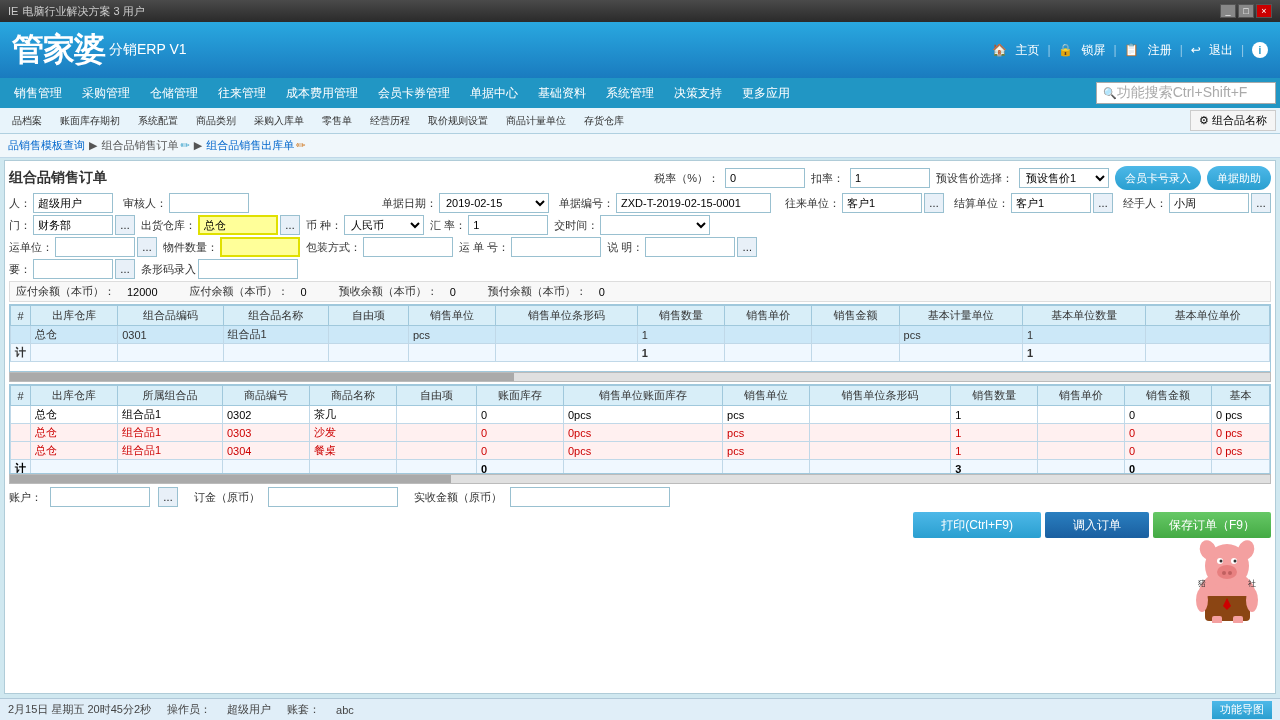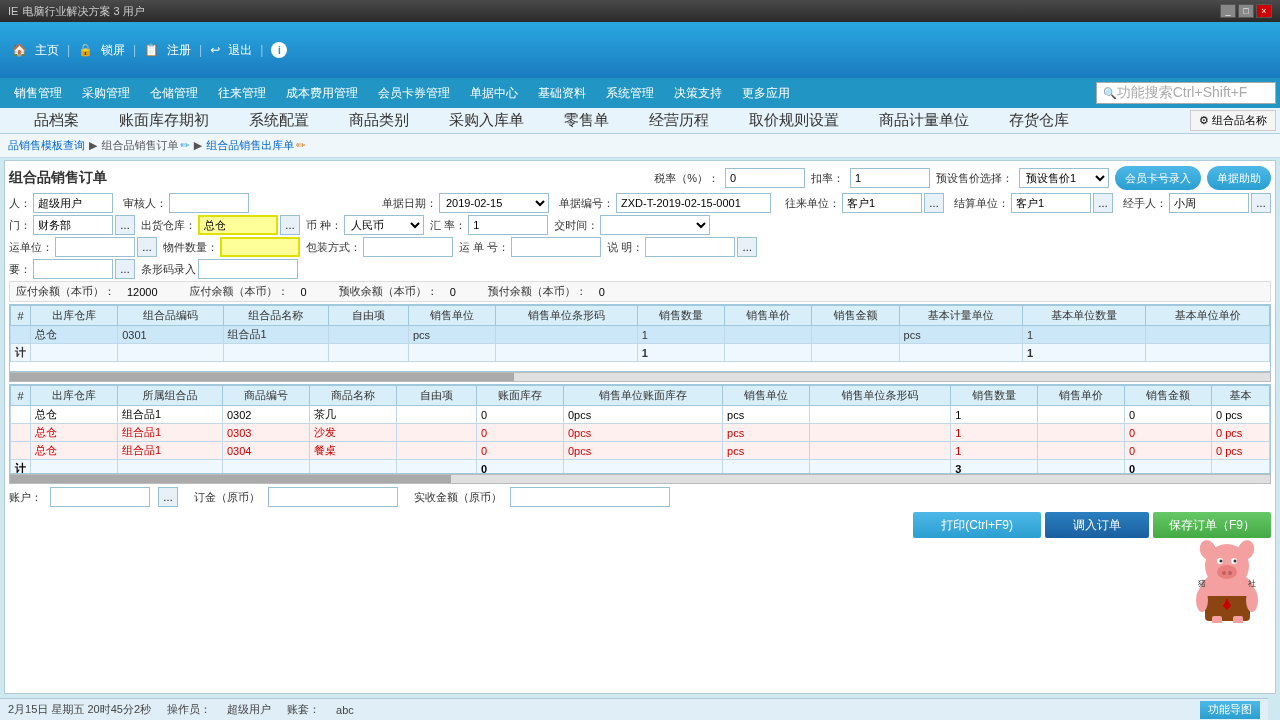--- a/index.html
+++ b/index.html
@@ -18,21 +18,21 @@
     #header-right { display: flex; align-items: center; gap: 8px; color: white; font-size: 12px; }
     #header-right span { cursor: pointer; }
     #header-right .sep { opacity: 0.5; }
     
     
     #main-nav { background: #2196c4; height: 30px; display: flex; align-items: center; padding: 0 4px; }
     #main-nav .nav-item { color: white; padding: 0 10px; height: 30px; display: flex; align-items: center; cursor: pointer; font-size: 12px; white-space: nowrap; }
     
     
     #sub-nav { background: #e8f4fb; height: 26px; display: flex; align-items: center; padding: 0 4px; border-bottom: 1px solid #b0d0e0; gap: 2px; }
-    #sub-nav .sub-item { color: #333; padding: 0 8px; height: 22px; display: flex; align-items: center; cursor: pointer; font-size: 15px; white-space: nowrap; margin-left: 22px; }
+    #sub-nav .sub-item { color: #333; padding: 0 8px; height: 22px; display: flex; align-items: center; cursor: pointer; font-size: 10px; white-space: nowrap; }
     #sub-nav .settings-btn { margin-left: auto; background: #f5f5f5; border: 1px solid #ccc; padding: 2px 8px; font-size: 11px; cursor: pointer; }
     
     
     #breadcrumb { background: #f0f7fb; height: 24px; display: flex; align-items: center; padding: 0 8px; border-bottom: 1px solid #c0d8e8; font-size: 11px; color: #555; gap: 4px; }
     #breadcrumb .active { color: #0066cc; }
     
     
     #content { background: white; margin: 4px; padding: 4px; border: 1px solid #b0ccd8; height: calc(720px - 22px - 56px - 30px - 26px - 24px - 26px - 8px); overflow: hidden; }
     
     
@@ -94,20 +94,24 @@
     <span>电脑行业解决方案 3 用户</span>
   </div>
   <div class="win-controls">
     <div class="win-btn">_</div>
     <div class="win-btn">□</div>
     <div class="win-btn" style="background:#c00;">×</div>
   </div>
 </div>
 
 <div id="header">
+  <div id="logo">
+    <span style="font-size:32px; letter-spacing:-1px;">管家婆</span>
+    <span class="sub">分销ERP V1</span>
+  </div>
   <div id="header-right">
     <span>🏠</span>
     <span>主页</span>
     <span class="sep">|</span>
     <span>🔒</span>
     <span>锁屏</span>
     <span class="sep">|</span>
     <span>📋</span>
     <span>注册</span>
     <span class="sep">|</span>
@@ -458,21 +462,21 @@
       <rect x="22" y="88" width="10" height="8" fill="#f4a0a0" rx="2"></rect>
       <rect x="43" y="88" width="10" height="8" fill="#f4a0a0" rx="2"></rect>
 
       <text x="8" y="58" font-size="8" fill="#333" font-family="SimSun">猪</text>
       <text x="58" y="58" font-size="8" fill="#333" font-family="SimSun">社</text>
     </svg>
   </div>
 
 </div>
 
-<div id="status-bar" style="background:#e0eef8; border-top:1px solid #b0c8d8; height:22px; display:flex; align-items:center; padding:0 8px; font-size:11px; color:#444; gap:16px; position:absolute; bottom:0; left:0; right:12px; z-index:50;">
+<div id="status-bar" style="background:#e0eef8; border-top:1px solid #b0c8d8; height:22px; display:flex; align-items:center; padding:0 8px; font-size:11px; color:#444; gap:16px; position:absolute; bottom:0; left:0; right:0; z-index:50;">
   <span>2月15日 星期五 20时45分2秒</span>
   <span>操作员：</span>
   <span>超级用户</span>
   <span>账套：</span>
   <span>abc</span>
   <div style="margin-left:auto;">
     <button class="status-btn" style="background:linear-gradient(to bottom,#4db8e8,#2a9fd0); color:white; border:none; height:18px; padding:0 8px; cursor:pointer; font-size:11px;">功能导图</button>
   </div>
 </div>
 

